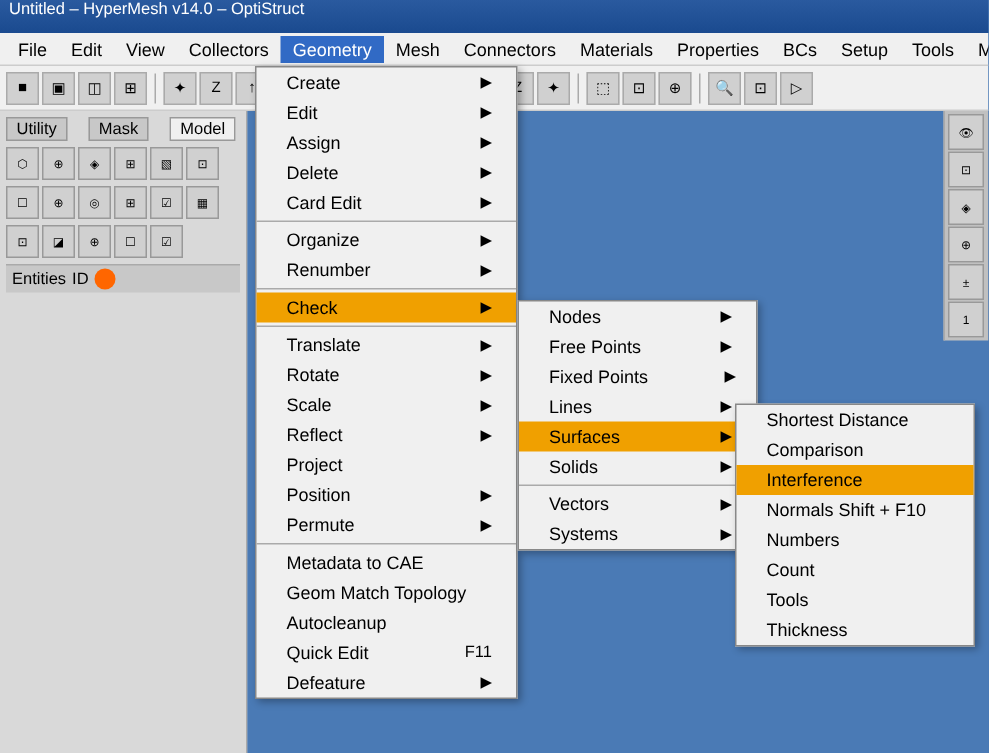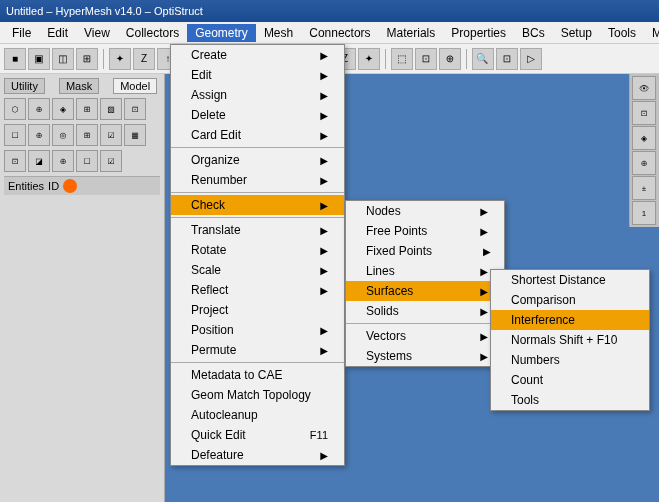--- a/index.html
+++ b/index.html
@@ -11,21 +11,21 @@
       background: #4a7ab5;
       overflow: hidden;
       position: relative;
     }
 
     
     .title-bar {
       height: 22px;
       background: linear-gradient(to bottom, #2a5a9f, #1a4a8f);
       display: flex;
-      align-items: center;
+      align-items: flex-start;
       padding: 0 6px;
       color: white;
       font-size: 11px;
     }
 
     
     .menu-bar {
       height: 22px;
       background: #f0f0f0;
       display: flex;
@@ -451,15 +451,18 @@
     </div>
     <div class="menu-popup-item">
       <span>Numbers</span>
     </div>
     <div class="menu-popup-item">
       <span>Count</span>
     </div>
     <div class="menu-popup-item">
       <span>Tools</span>
     </div>
+    <div class="menu-popup-item">
+      <span>Thickness</span>
+    </div>
   </div>
 
 </div>
 
 </body></html>

